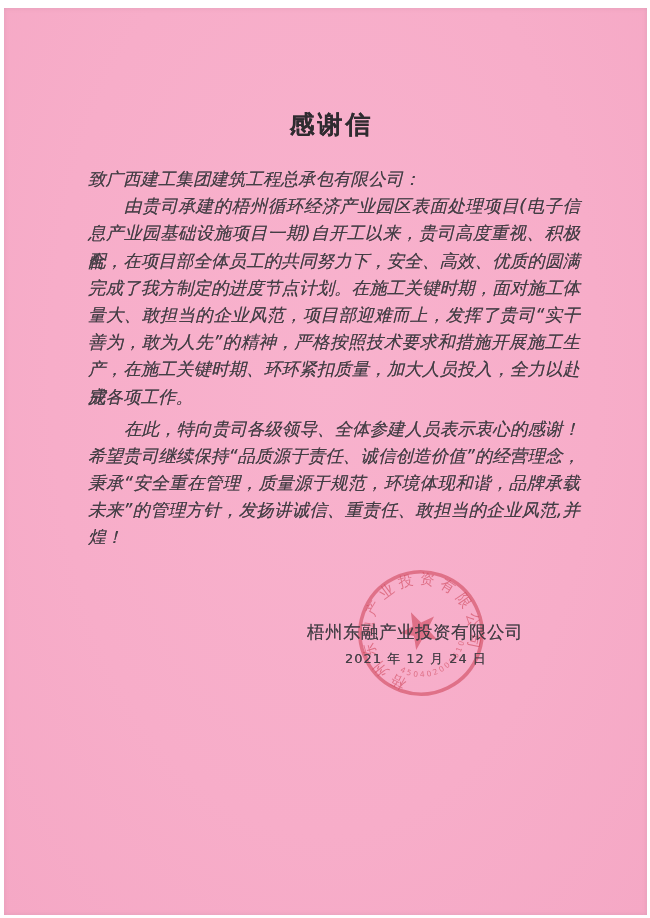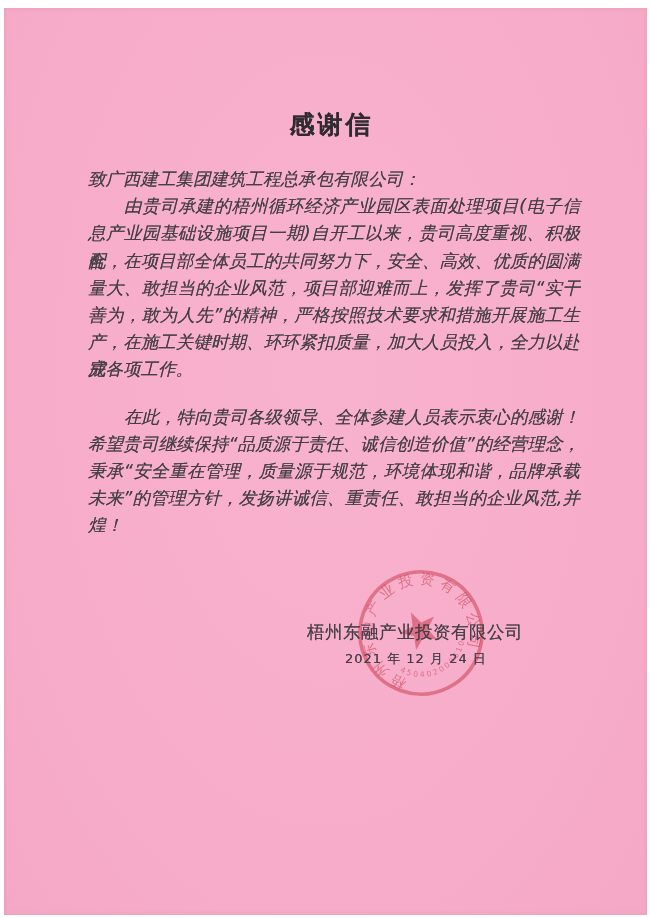--- a/index.html
+++ b/index.html
@@ -22,21 +22,21 @@
     text-shadow:0 0 .5px rgba(47,43,48,.9);
   }
   .content{
     position:absolute;left:84px;top:158px;width:492px;
     font-size:17.5px;line-height:27.2px;color:#443e45;
     text-shadow:0 0 .6px rgba(68,62,69,.75);
   }
   .line{height:27.2px;white-space:nowrap;font-style:italic;}
   .line.justify{white-space:normal;text-align:justify;text-align-last:justify;width:492px;}
   .line.indent{padding-left:36px;box-sizing:border-box;}
-  .line.para-gap{margin-top:20px;}
+  .line.para-gap{margin-top:5px;}
   .signature{
     position:absolute;left:303px;top:612px;width:260px;
     font-size:17.5px;color:#443e45;letter-spacing:.5px;
     text-shadow:0 0 .6px rgba(68,62,69,.75);
     z-index:2;white-space:nowrap;
   }
   .sig-date{
     position:absolute;left:341px;top:642px;width:200px;
     font-size:13px;color:#443e45;letter-spacing:1px;
     text-shadow:0 0 .6px rgba(68,62,69,.75);
@@ -56,20 +56,21 @@
 
 <div class="paper">
 
   <div class="title">感谢信</div>
 
   <div class="content">
     <div class="line">致广西建工集团建筑工程总承包有限公司：</div>
     <div class="line justify indent">由贵司承建的梧州循环经济产业园区表面处理项目(电子信</div>
     <div class="line justify">息产业园基础设施项目一期)自开工以来，贵司高度重视、积极配</div>
     <div class="line justify">合，在项目部全体员工的共同努力下，安全、高效、优质的圆满</div>
+    <div class="line justify">完成了我方制定的进度节点计划。在施工关键时期，面对施工体</div>
     <div class="line justify">量大、敢担当的企业风范，项目部迎难而上，发挥了贵司“实干</div>
     <div class="line justify">善为，敢为人先”的精神，严格按照技术要求和措施开展施工生</div>
     <div class="line justify">产，在施工关键时期、环环紧扣质量，加大人员投入，全力以赴完</div>
     <div class="line">成各项工作。</div>
     <div class="line justify indent para-gap">在此，特向贵司各级领导、全体参建人员表示衷心的感谢！</div>
     <div class="line justify">希望贵司继续保持“品质源于责任、诚信创造价值”的经营理念，</div>
     <div class="line justify">秉承“安全重在管理，质量源于规范，环境体现和谐，品牌承载</div>
     <div class="line justify">未来”的管理方针，发扬讲诚信、重责任、敢担当的企业风范,并</div>
     <div class="line">煌！</div>
   </div>

